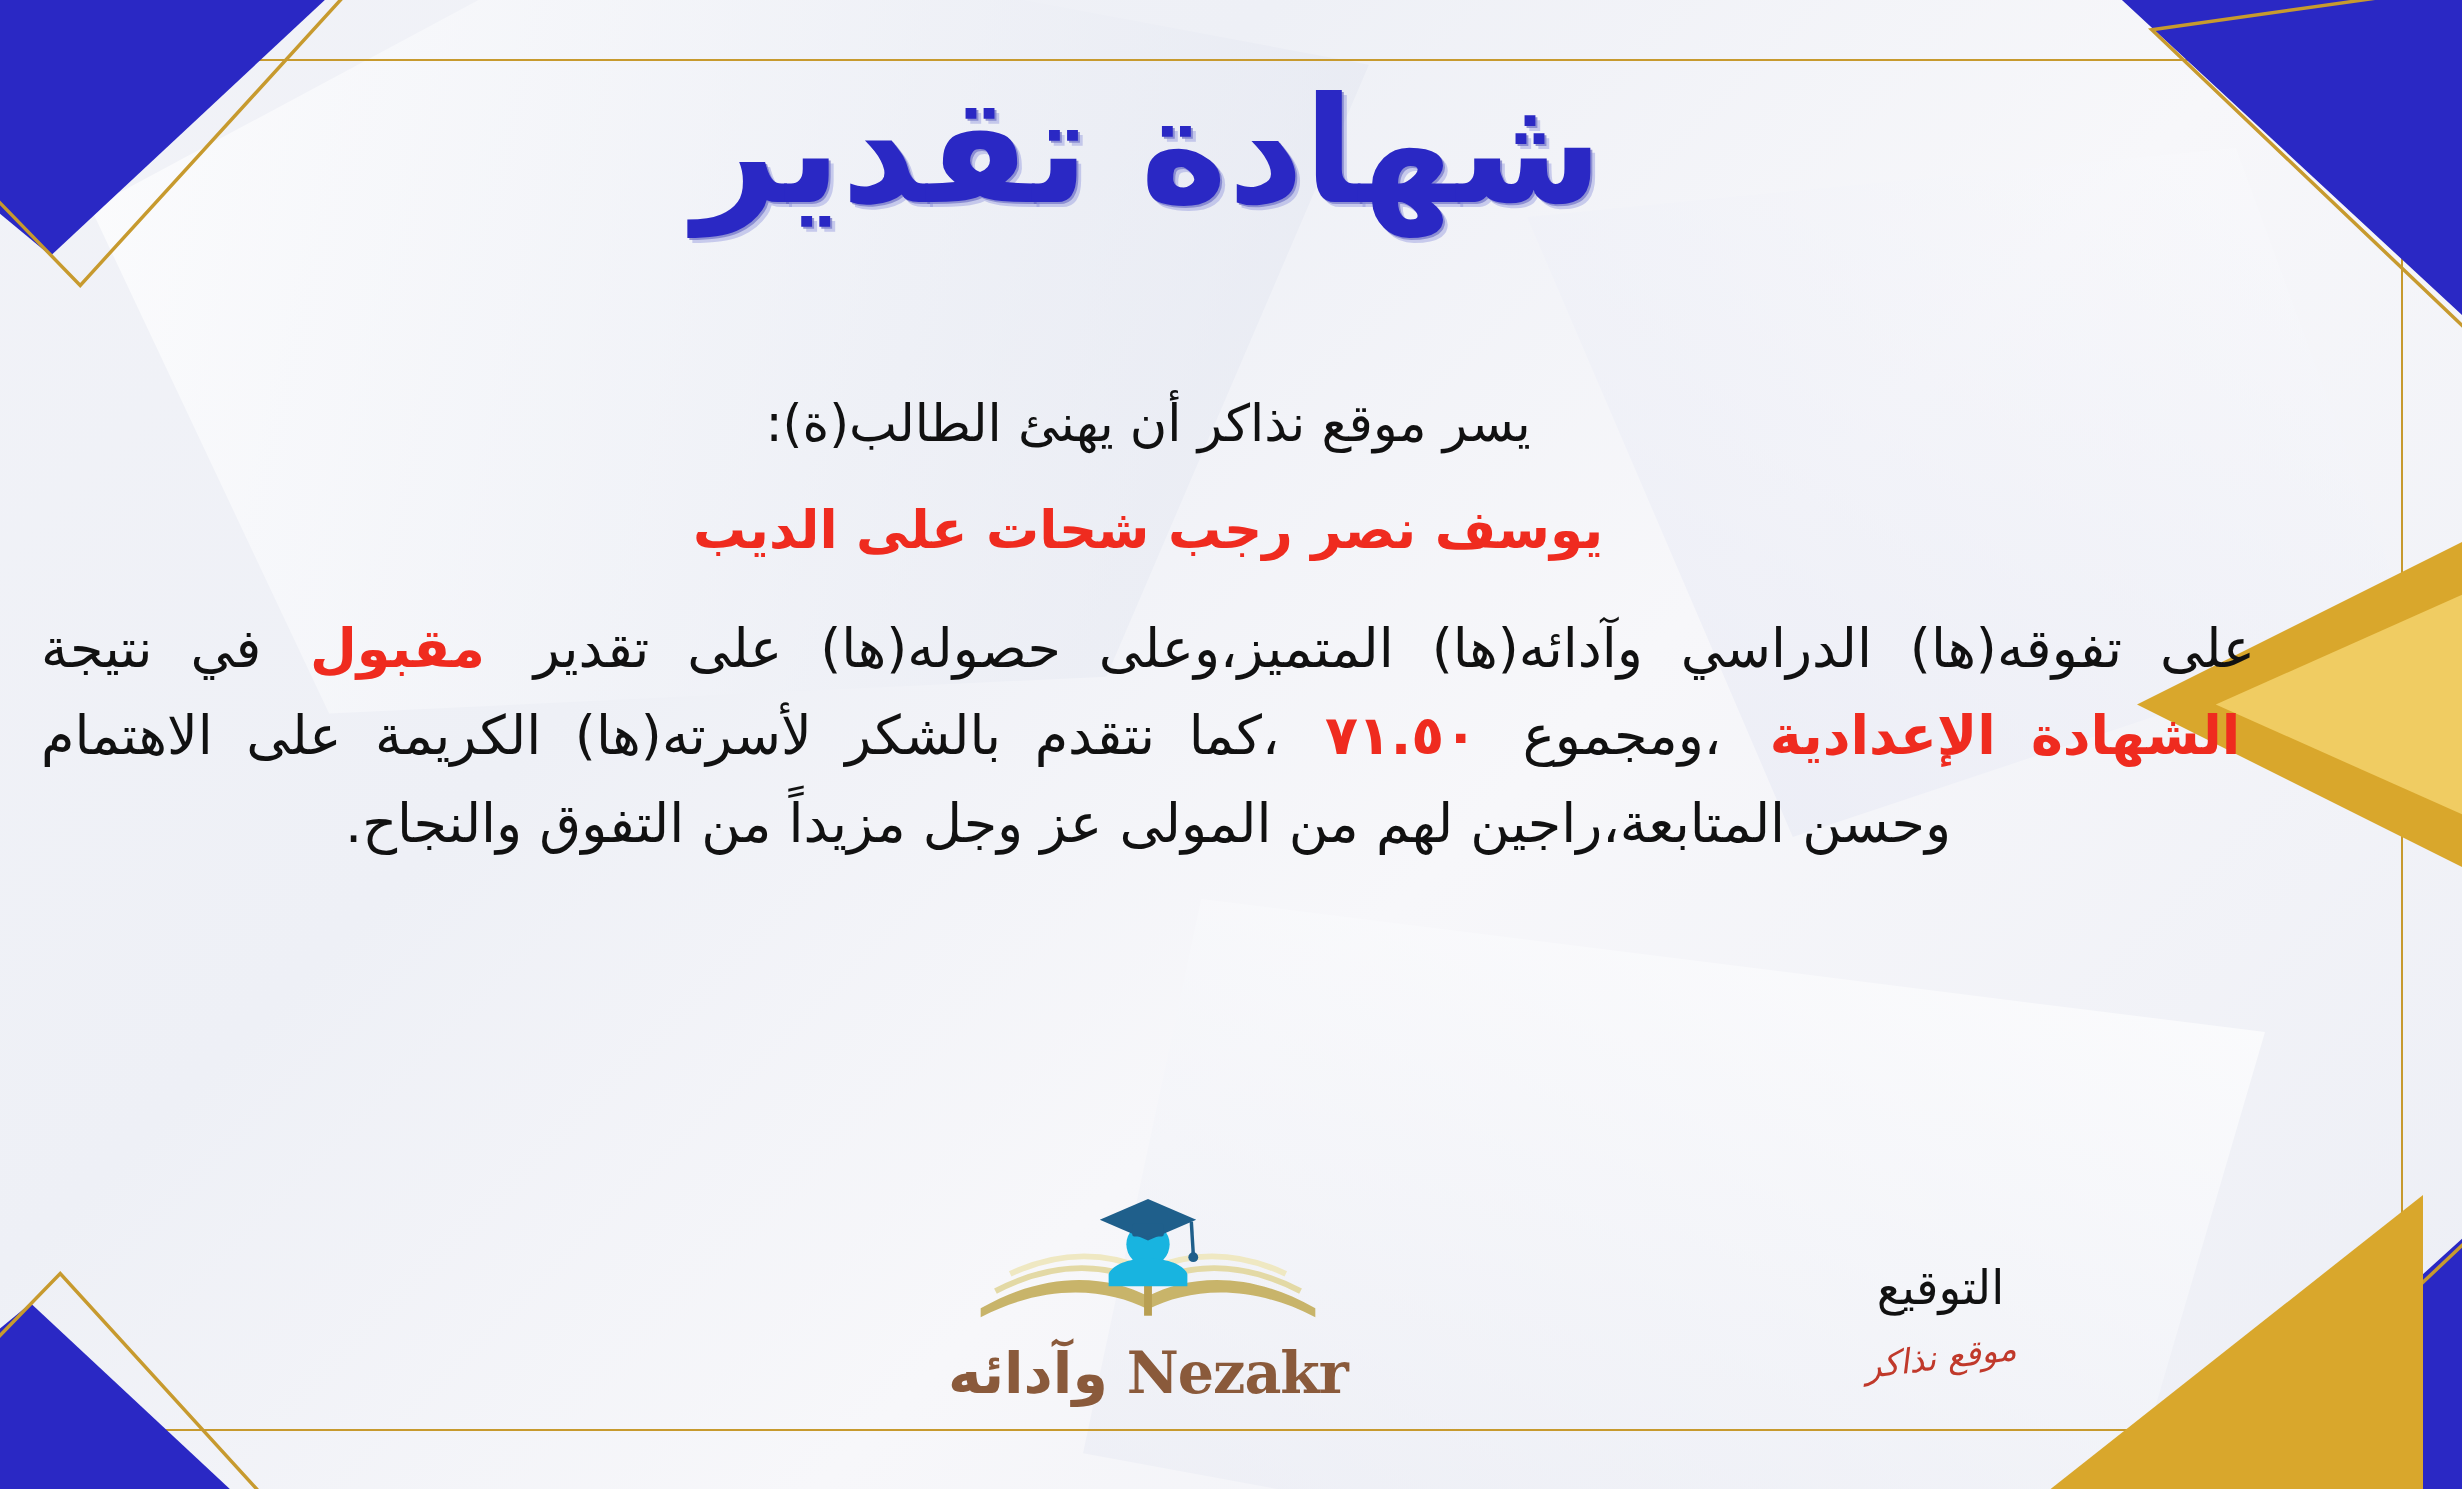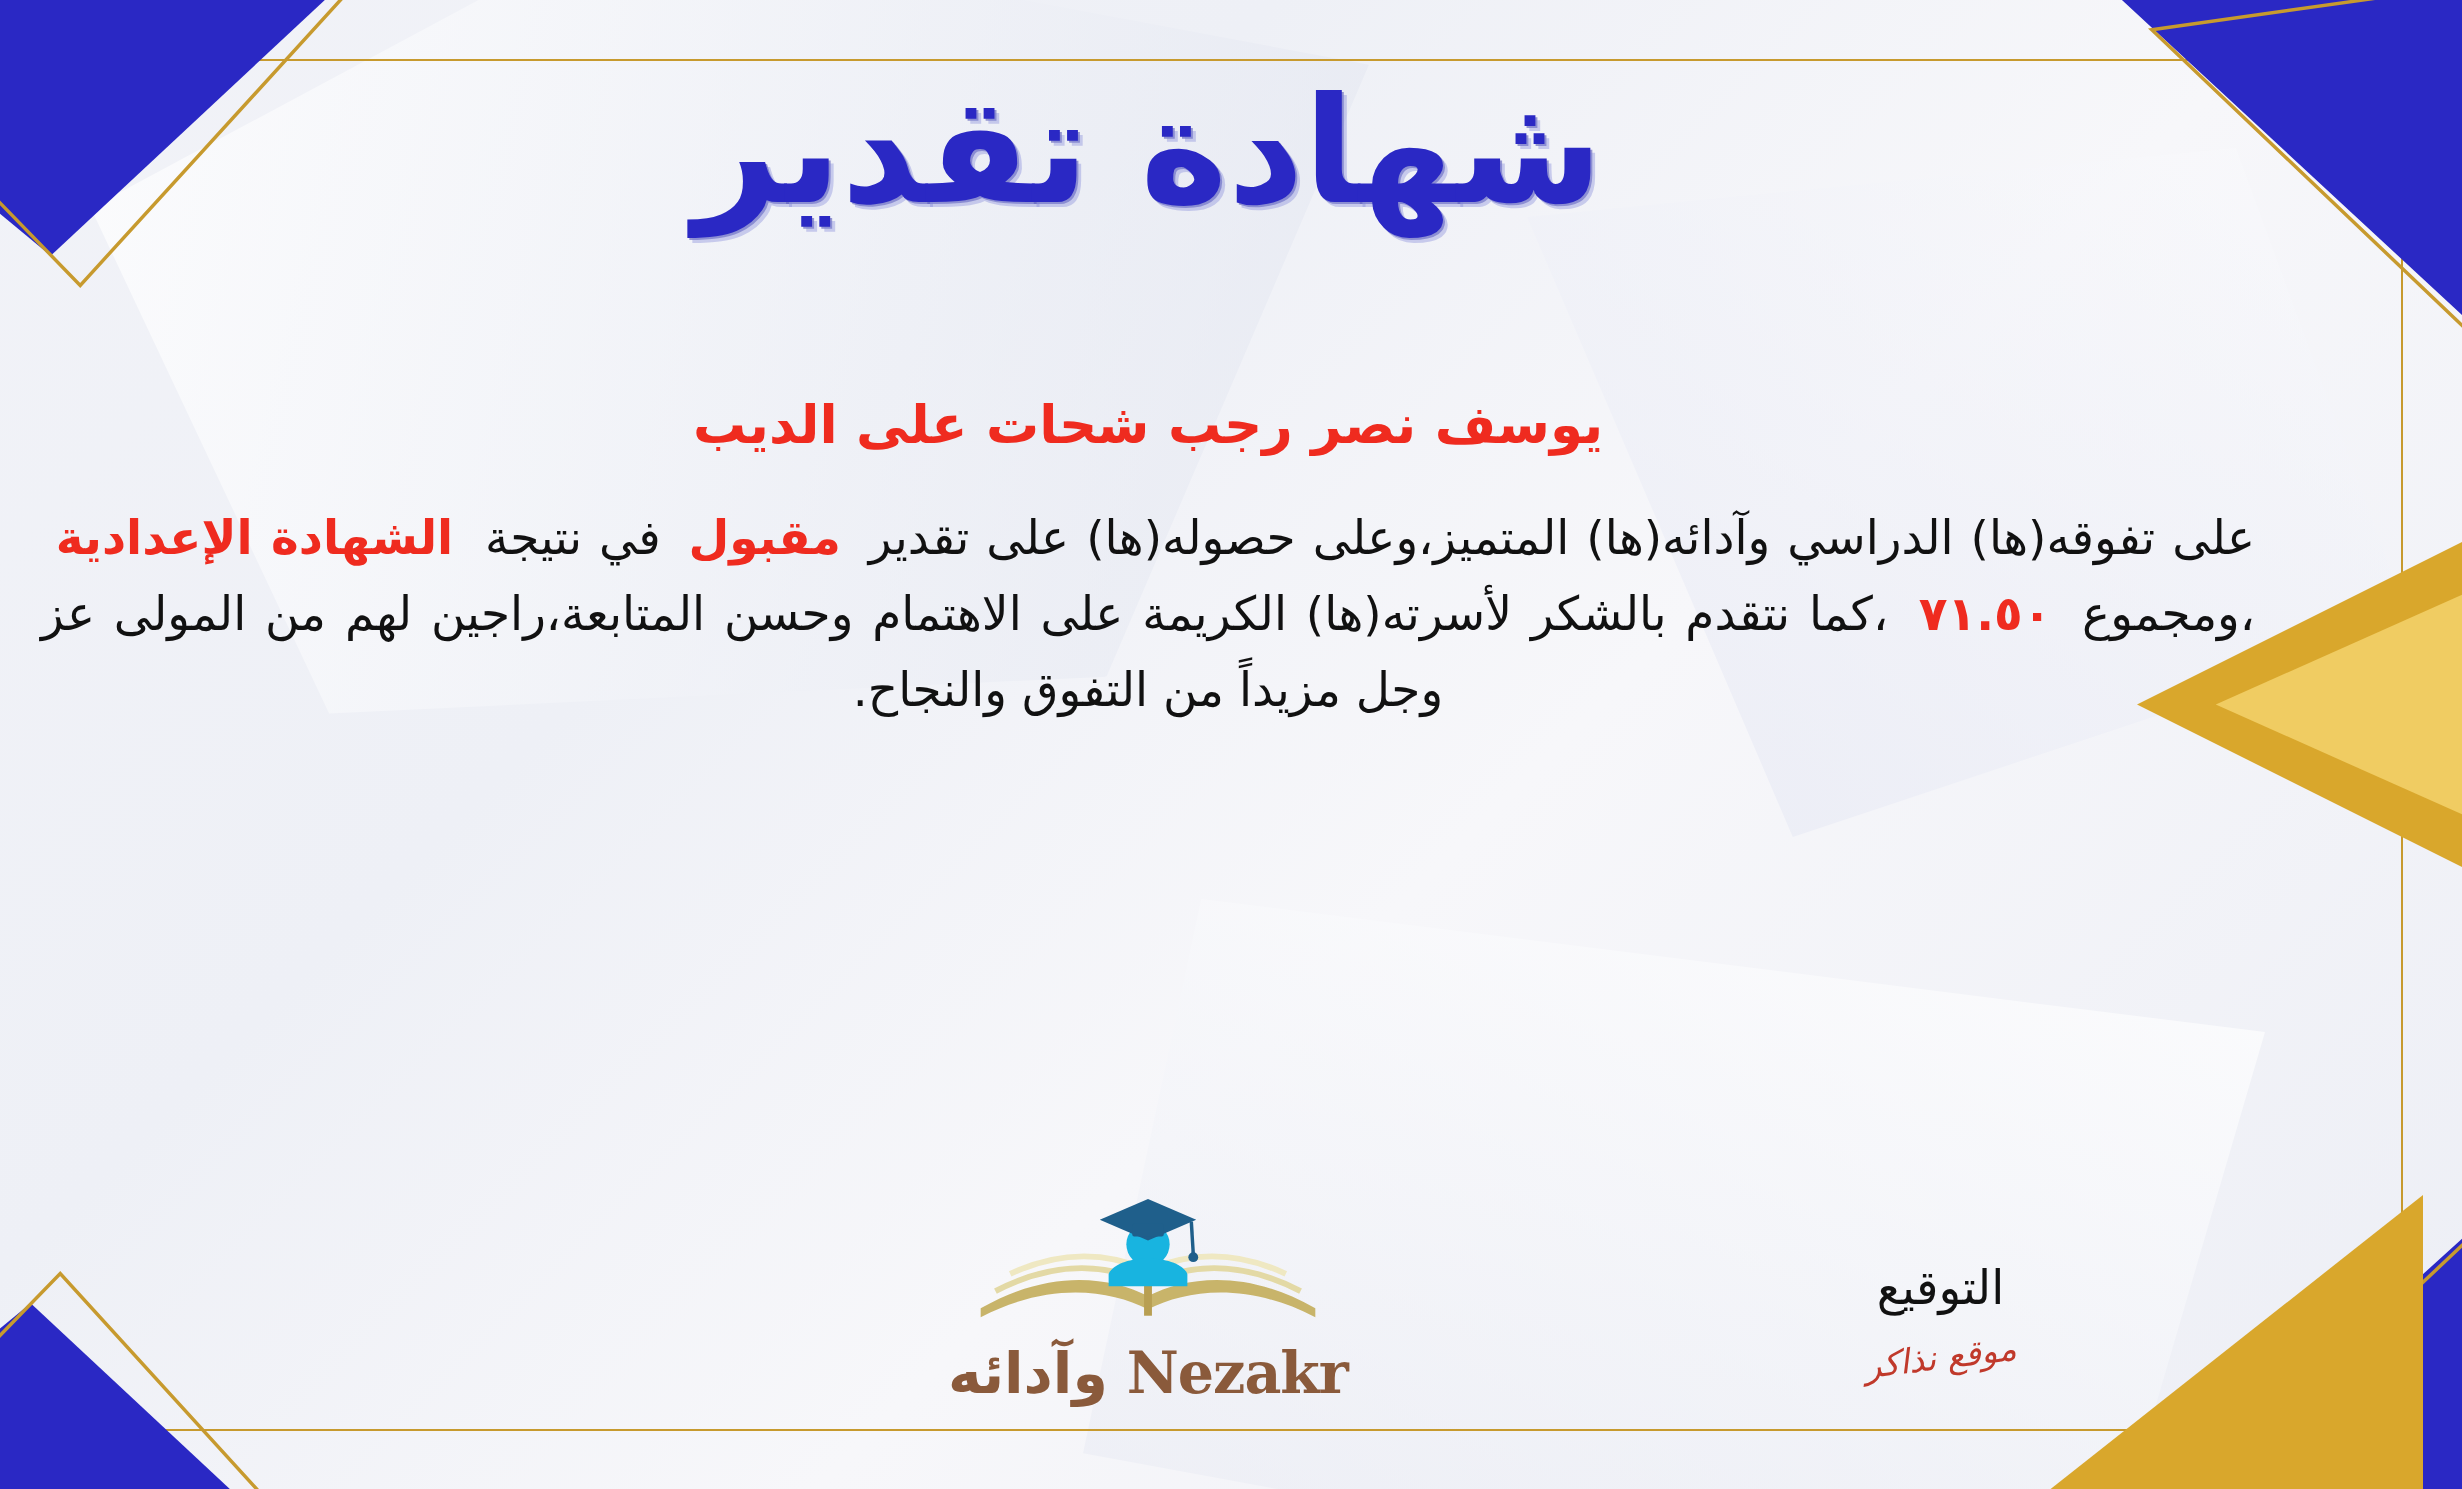--- a/index.html
+++ b/index.html
@@ -109,21 +109,21 @@
     font-size: 51px;
     margin-bottom: 25.6px;
   }
   .student-name {
     color: #ef2b1f;
     font-size: 53px;
     font-weight: bold;
     margin-bottom: 34px;
   }
   .paragraph {
-    font-size: 47px;
+    font-size: 54px;
     line-height: 1.62;
     text-align: justify;
     text-align-last: center;
   }
   .hl {
     color: #ef2b1f;
     font-weight: bold;
   }
   .hl-grade { padding: 0 10.8px; }
   .hl-exam  { padding: 0 14.8px; }
@@ -212,20 +212,21 @@
   <svg class="gold-shape gold-br" viewBox="0 0 760 760">
     <polygon points="760,760 760,0 0,600" fill="#d9a72c"></polygon>
   </svg>
 
   <div class="title-wrap">
     <div class="title">شهادة تقدير</div>
   </div>
 
   <div class="body-block">
 
+    <div class="line-intro">يسر موقع نذاكر أن يهنئ الطالب(ة):</div>
 
     <div class="student-name">يوسف نصر رجب شحات على الديب</div>
 
     <div class="paragraph">
       <span>على تفوقه(ها) الدراسي وآدائه(ها) المتميز،وعلى حصوله(ها) على تقدير</span>
       <span class="hl hl-grade">مقبول</span>
       <span>في نتيجة</span>
       <span class="hl hl-exam">الشهادة الإعدادية</span>
       <span>،ومجموع</span>
       <span class="hl hl-total">٧١.٥٠</span>

